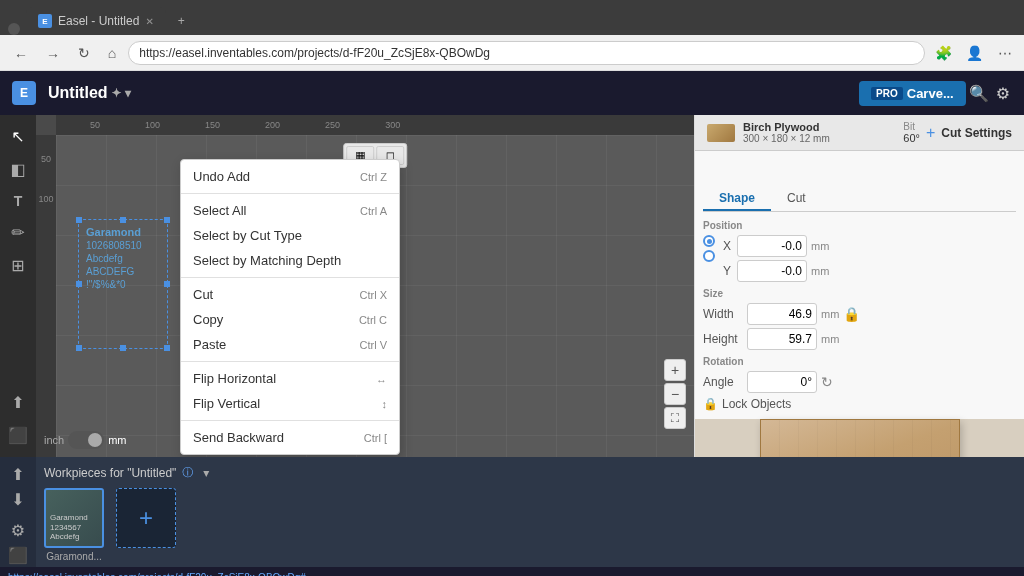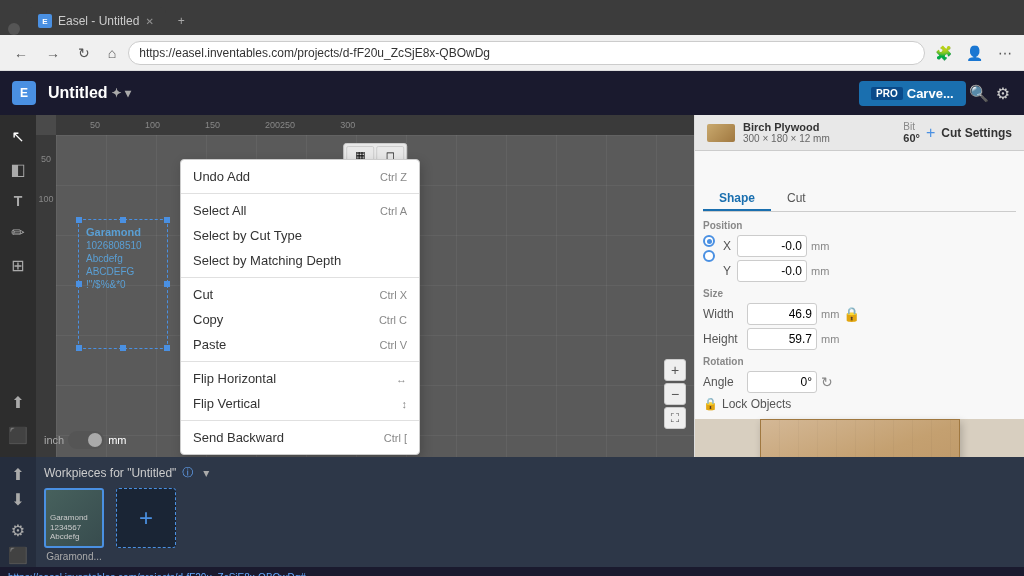--- a/index.html
+++ b/index.html
@@ -42,21 +42,21 @@
       background-size: 50px 50px; position: relative; }
     
     
     .canvas-text-element { position: absolute; color: #3a7bd5; font-size: 10px; line-height: 1.3; }
     .canvas-tb-btn { background: none; border: 1px solid #ccc; border-radius: 2px; padding: 2px 8px; cursor: pointer; font-size: 11px; }
 
     
     .right-panel { width: 330px; background: #f8f8f8; border-left: 1px solid #ddd; display: flex; flex-direction: column; }
 
     
-    .dropdown-menu { position: absolute; top: 44px; left: 180px; background: white; border: 1px solid #ccc; border-radius: 4px; box-shadow: 2px 4px 12px rgba(0,0,0,0.2); z-index: 1000; width: 240px; padding: 4px 0; }
+    .dropdown-menu { position: absolute; top: 44px; left: 180px; background: white; border: 1px solid #ccc; border-radius: 4px; box-shadow: 2px 4px 12px rgba(0,0,0,0.2); z-index: 1000; width: 220px; padding: 4px 0; }
     .menu-separator { height: 1px; background: #e0e0e0; margin: 4px 0; }
     .menu-entry { display: flex; align-items: center; justify-content: space-between; padding: 5px 12px; cursor: pointer; font-size: 13px; color: #333; }
     .menu-shortcut { color: #888; font-size: 11px; }
     .url-bar { color: #6af; }
     @keyframes spin { to { transform: rotate(360deg); } }
     .zoom-btn { background: none; border: none; cursor: pointer; font-size: 14px; color: #555; }
   </style>
 </head>
 <body>
 
@@ -118,21 +118,21 @@
       <div class="sidebar-icon">⬛</div>
     </div>
 
     <div class="canvas-area" style="flex:1; position:relative;">
 
       <div style="position:absolute;top:0;left:20px;right:0;height:20px;background:#3a3a3a;display:flex;align-items:center;padding:0 4px;font-size:9px;color:#888;">
         <span style="margin-left:30px;">50</span>
         <span style="margin-left:45px;">100</span>
         <span style="margin-left:45px;">150</span>
         <span style="margin-left:45px;">200</span>
-        <span style="">250</span>
+        <span style="margin-left:45px;">250</span>
         <span style="margin-left:45px;">300</span>
       </div>
 
       <div style="position:absolute;top:20px;left:0;width:20px;bottom:0;background:#3a3a3a;display:flex;flex-direction:column;align-items:center;padding-top:4px;font-size:9px;color:#888;">
         <span style="margin-top:15px;">50</span>
         <span style="margin-top:30px;">100</span>
       </div>
 
       <div class="canvas-content" style="background:#5a5a5a;">
         <div class="canvas-grid">
@@ -184,21 +184,21 @@
         <div style="display:flex;align-items:center;gap:8px;">
           <div style="width:28px;height:18px;background:linear-gradient(135deg,#c9a96e,#a07840);border-radius:2px;"></div>
           <div>
             <div style="font-size:11px;font-weight:600;color:#333;">Birch Plywood</div>
             <div style="font-size:10px;color:#666;">300 × 180 × 12 mm</div>
           </div>
         </div>
         <div style="display:flex;align-items:center;gap:6px;">
           <div>
             <div style="font-size:10px;color:#888;">Bit</div>
-            <div style="font-size:11px;font-weight:700;color:#333;">60°</div>
+            <div style="font-size:11px;font-weight:400;color:#333;">60°</div>
           </div>
           <button style="background:none;border:none;cursor:pointer;font-size:16px;color:#4a90e2;">+</button>
           <div style="font-size:12px;font-weight:600;color:#333;">Cut Settings</div>
         </div>
       </div>
 
       <div style="padding:8px;margin-top:28px;">
         <div style="display:flex;border-bottom:1px solid #ccc;margin-bottom:8px;">
           <div style="padding:4px 16px;cursor:pointer;font-size:12px;color:#1a6faf;border-bottom:2px solid #1a6faf;font-weight:600;">Shape</div>
           <div style="padding:4px 16px;cursor:pointer;font-size:12px;color:#555;">Cut</div>

